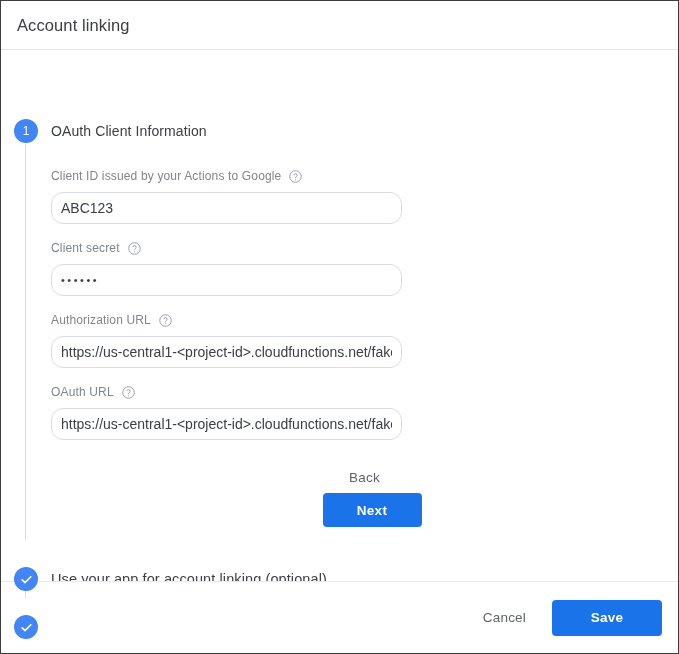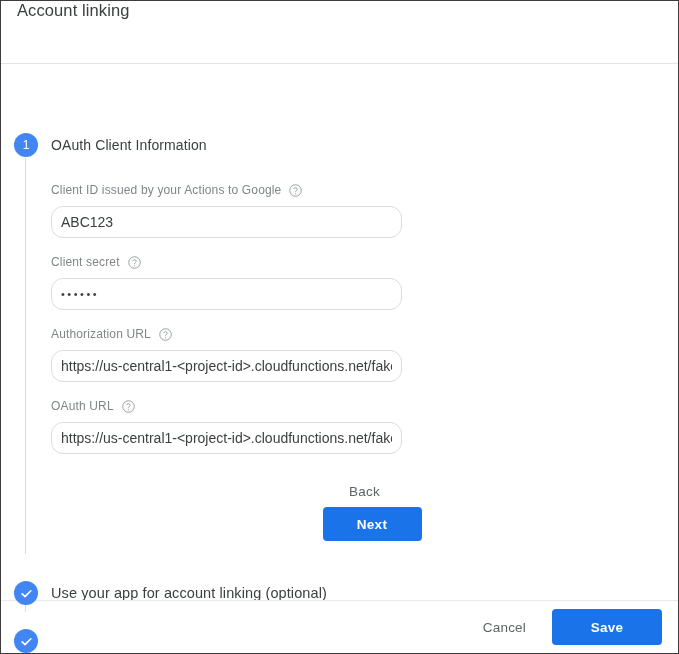--- a/index.html
+++ b/index.html
@@ -16,25 +16,25 @@
     width: 679px;
     height: 654px;
     box-sizing: border-box;
     border: 1px solid #3c3c3c;
     background: #ffffff;
     overflow: hidden;
   }
 
   
   .header {
-    height: 63px;
+    height: 49px;
     box-sizing: border-box;
     border-bottom: 1px solid #e4e4e4;
     display: flex;
-    align-items: flex-start;
+    align-items: center;
     padding-left: 16px;
   }
   .header-title {
     font-size: 16.5px;
     color: #3c4043;
     letter-spacing: .1px;
   }
 
   
   .body {
@@ -186,21 +186,21 @@
   }
   .step-optional-1 { margin-bottom: 24px; }
   .step-optional-2 { margin-bottom: 0; }
 
   
   .footer {
     position: absolute;
     left: 0;
     right: 0;
     bottom: 0;
-    height: 53px;
+    height: 72px;
     box-sizing: border-box;
     border-top: 1px solid #e8eaed;
     display: flex;
     align-items: center;
     justify-content: flex-end;
     padding-right: 16px;
     background: #ffffff;
   }
   .btn-cancel {
     background: none;

